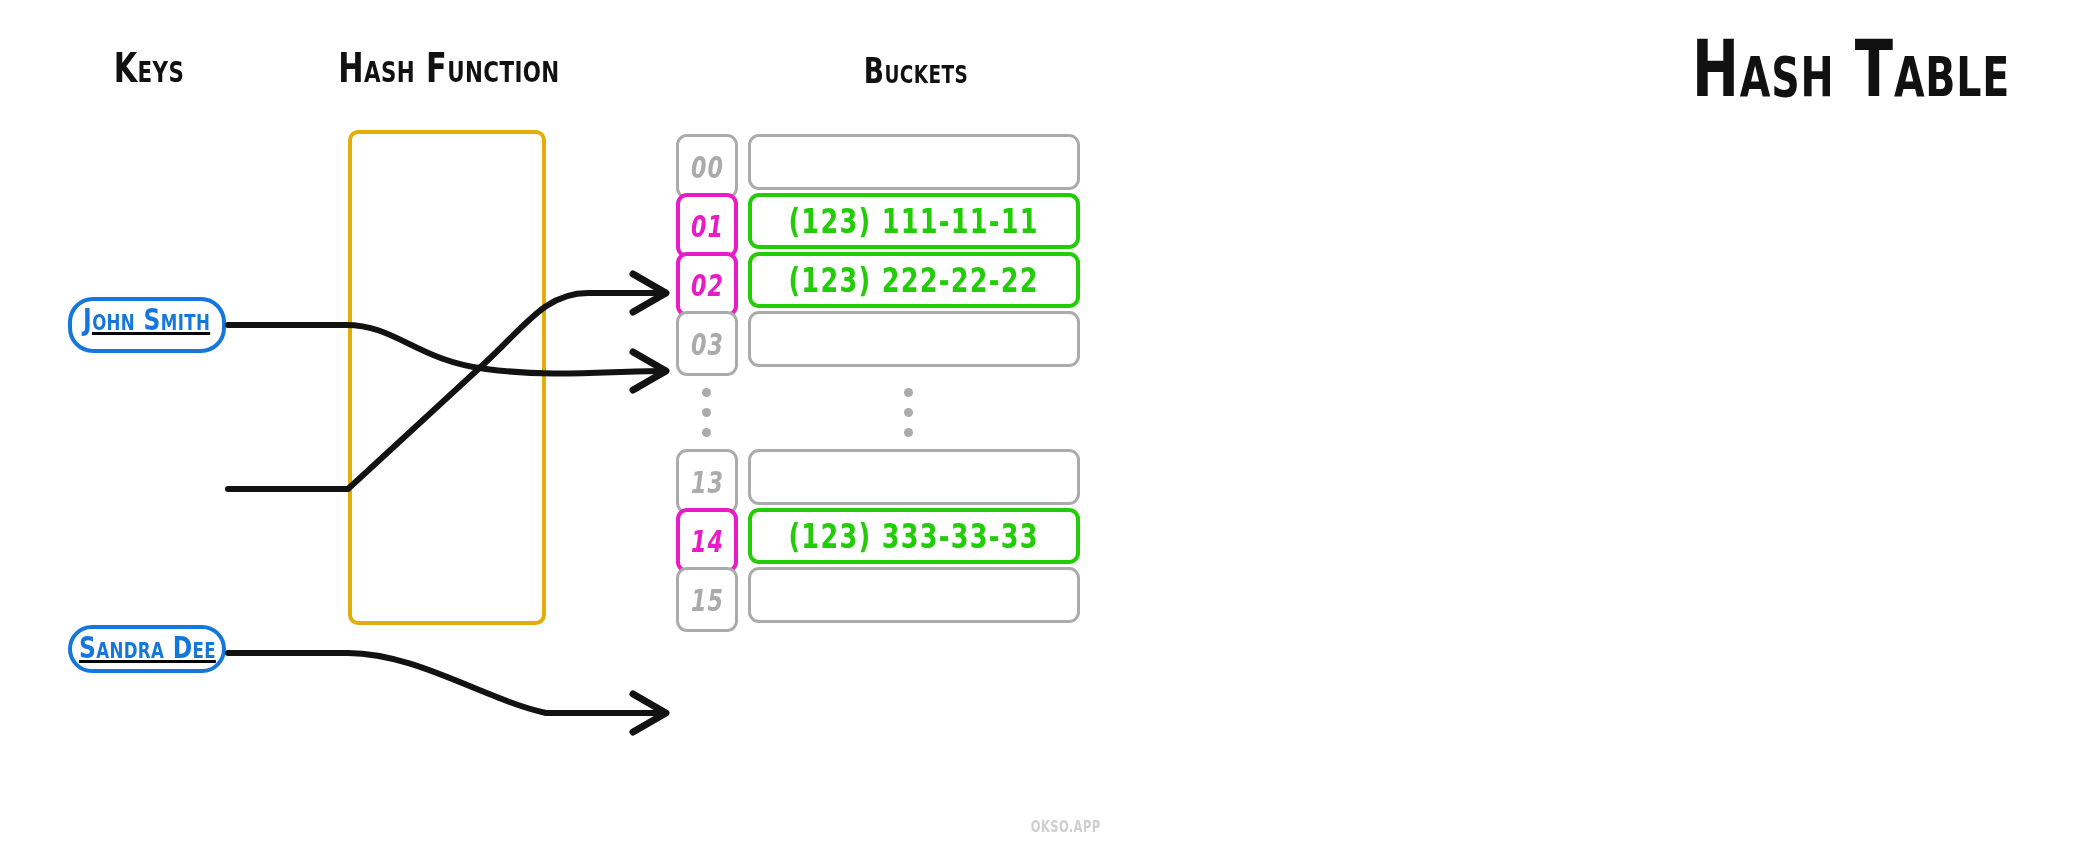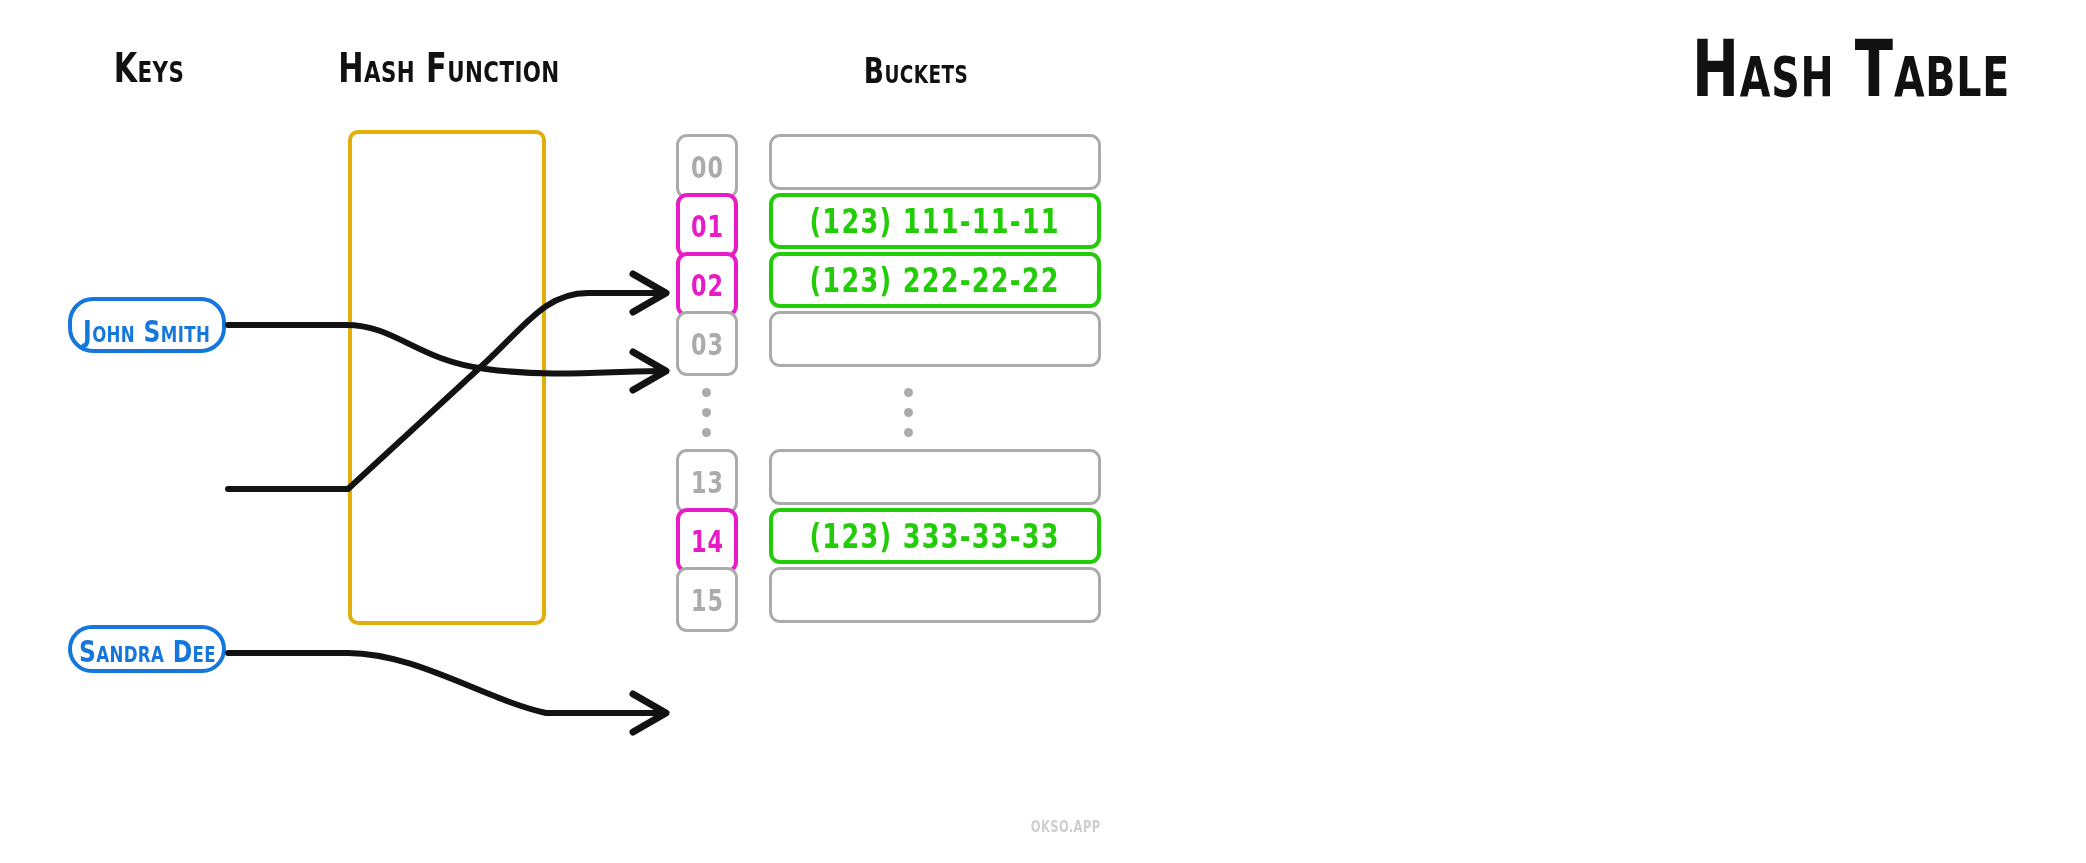--- a/index.html
+++ b/index.html
@@ -36,21 +36,21 @@
     white-space:nowrap;transform:scaleX(.80);letter-spacing:1px;
   }
 
   
   .key-box{
     position:absolute;
     box-sizing:border-box;
     border:4px solid #1577DB;
     border-radius:25px;
     background:#ffffff;
-    display:flex;align-items:flex-end;justify-content:center;
+    display:flex;align-items:flex-start;justify-content:center;text-decoration:underline;
   }
   .key-box .key-label{
     font-family:"DejaVu Sans Condensed","Liberation Sans",sans-serif;
     font-variant:small-caps;font-weight:700;
     font-size:31px;color:#1577DB;
     white-space:nowrap;transform:scaleX(.84);letter-spacing:.4px;
   }
   #key-0{left:52px;top:297px;width:158px;height:56px;}
   #key-1{left:52px;top:461px;width:158px;height:56px;}
   #key-2{left:52px;top:625px;width:158px;height:48px;}
@@ -63,35 +63,35 @@
     border-radius:10px;
     background:transparent;
   }
 
   
   .bucket-row{position:absolute;height:56px;}
   .idx-cell{
     position:absolute;left:0;top:0;width:62px;height:65px;
     box-sizing:border-box;
     border:3px solid #ABABAB;border-radius:11px;background:#ffffff;
-    display:flex;align-items:center;justify-content:center;
+    display:flex;align-items:center;justify-content:center;font-style:italic;
   }
   .idx-cell.filled{border-color:#E81BC7;border-width:4px;}
   .idx-label{
     font-family:"DejaVu Sans Condensed","Liberation Sans",sans-serif;
     font-weight:700;font-size:31px;color:#ABABAB;
     transform:scaleX(.80);letter-spacing:1px;
   }
   .idx-cell.filled .idx-label{color:#E81BC7;}
 
   .val-cell{
     position:absolute;left:72px;top:0;width:332px;height:56px;
     box-sizing:border-box;
     border:3px solid #ABABAB;border-radius:11px;background:#ffffff;
-    display:flex;align-items:center;justify-content:center;margin-left:21px;
+    display:flex;align-items:center;justify-content:center;
   }
   .val-cell.filled{border-color:#22CC06;border-width:4px;}
   .val-label{
     font-family:"DejaVu Sans Condensed","Liberation Sans",sans-serif;
     font-weight:700;font-size:33px;color:#22CC06;
     white-space:nowrap;transform:scaleX(.86);letter-spacing:1.5px;
   }
 
   
   .dots{position:absolute;display:flex;flex-direction:column;gap:11px;align-items:center;}

